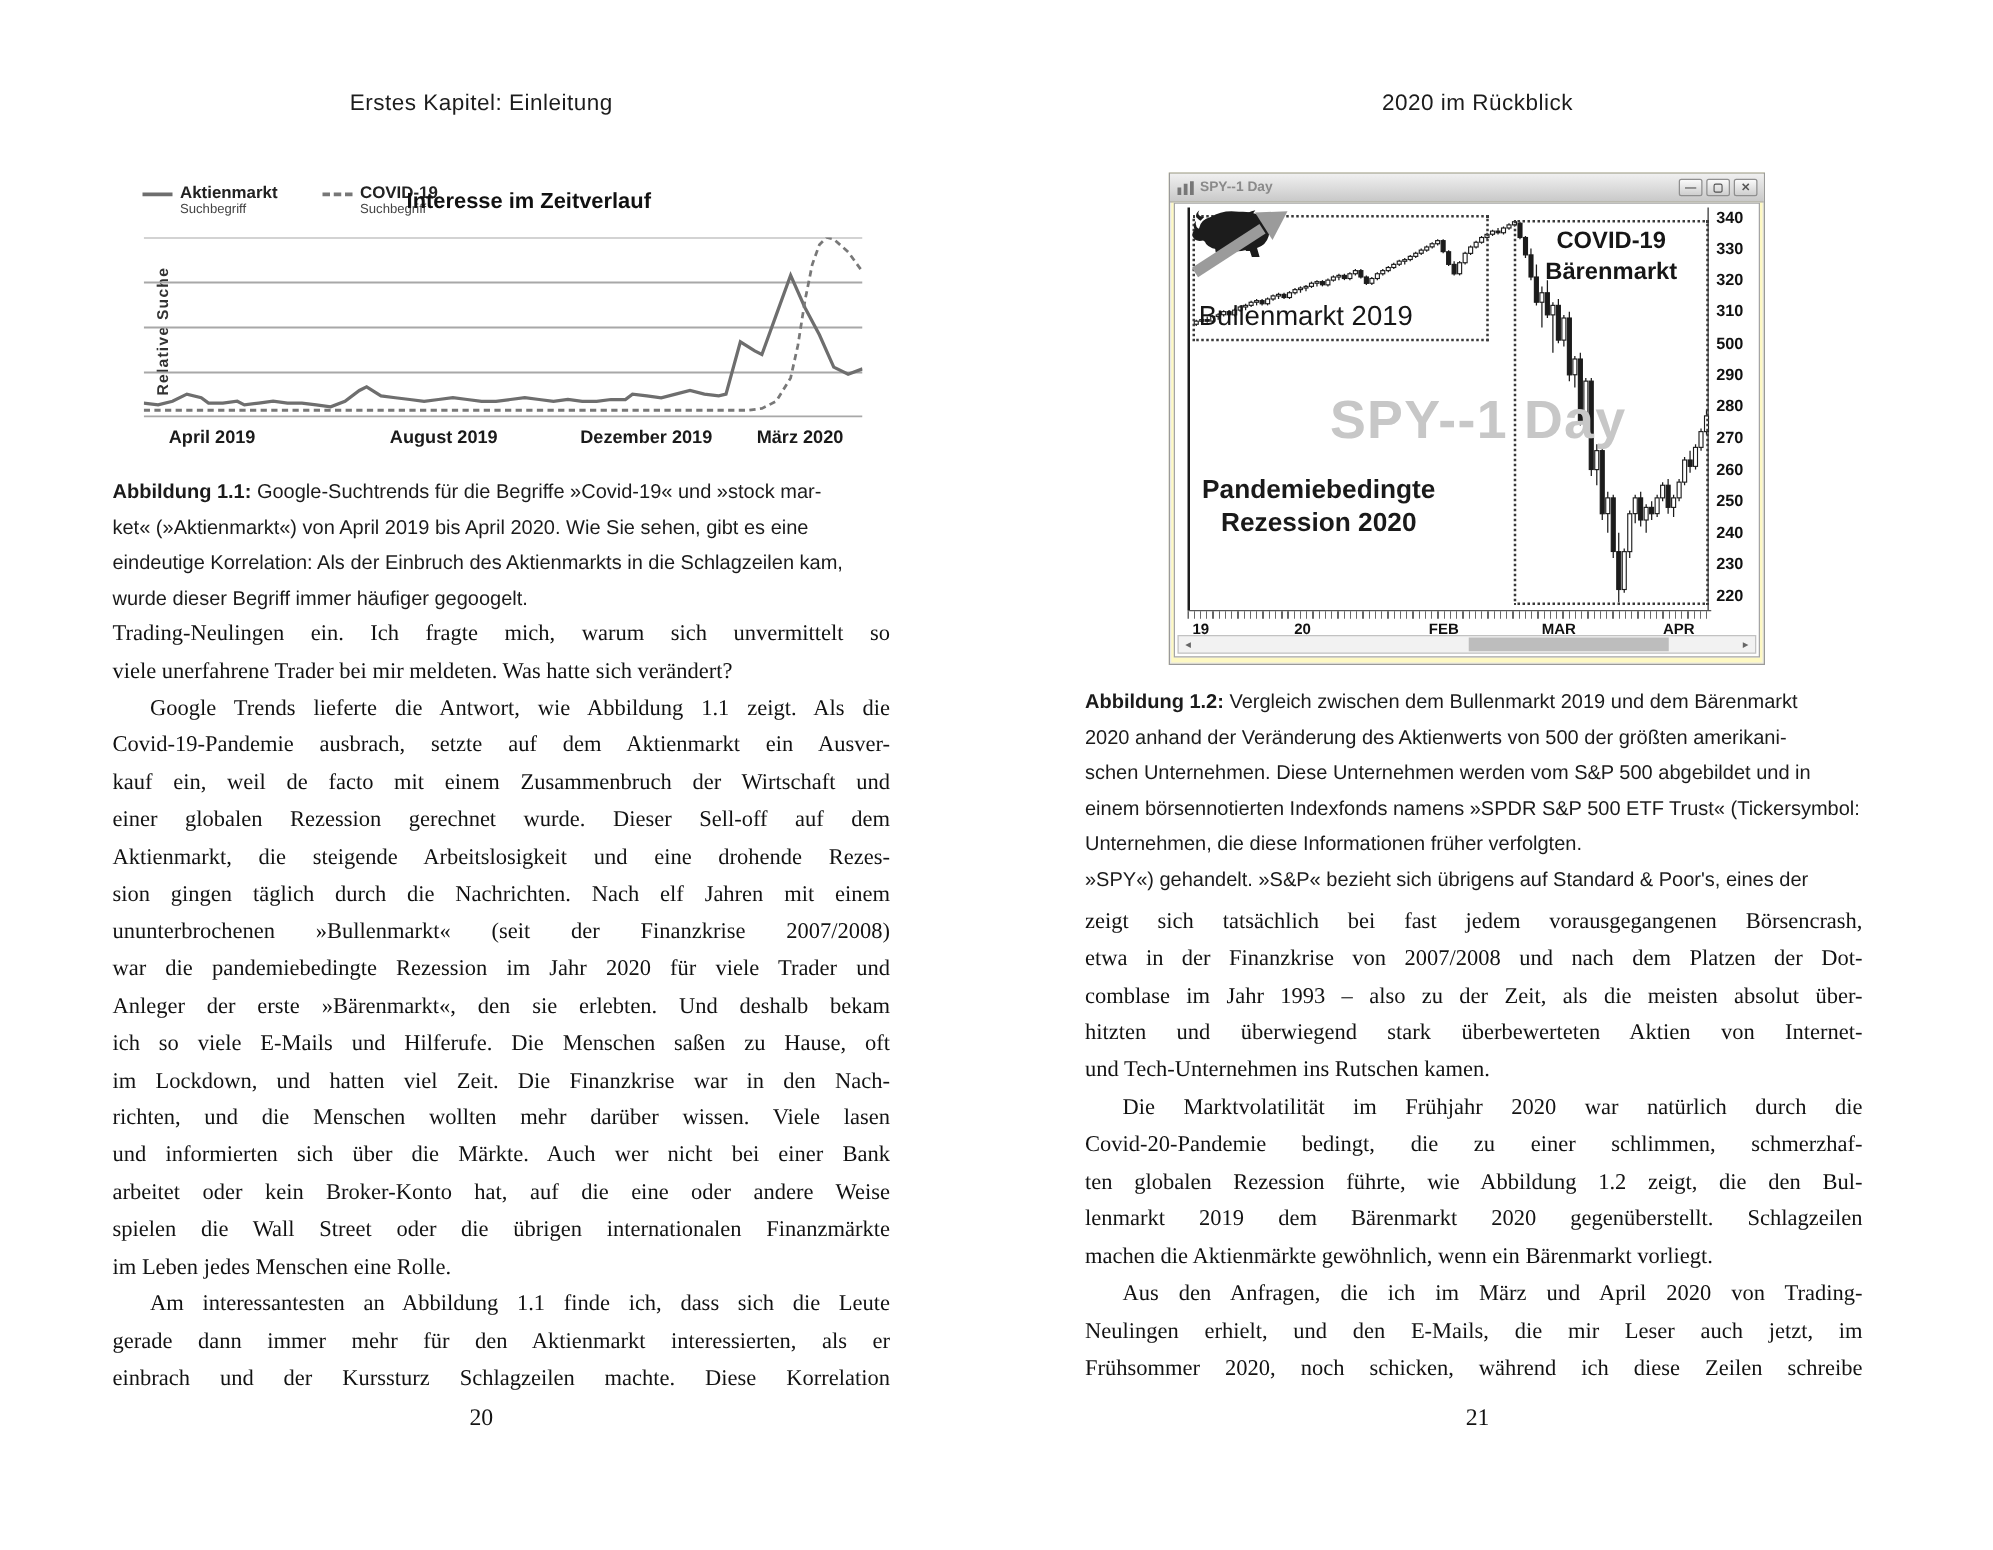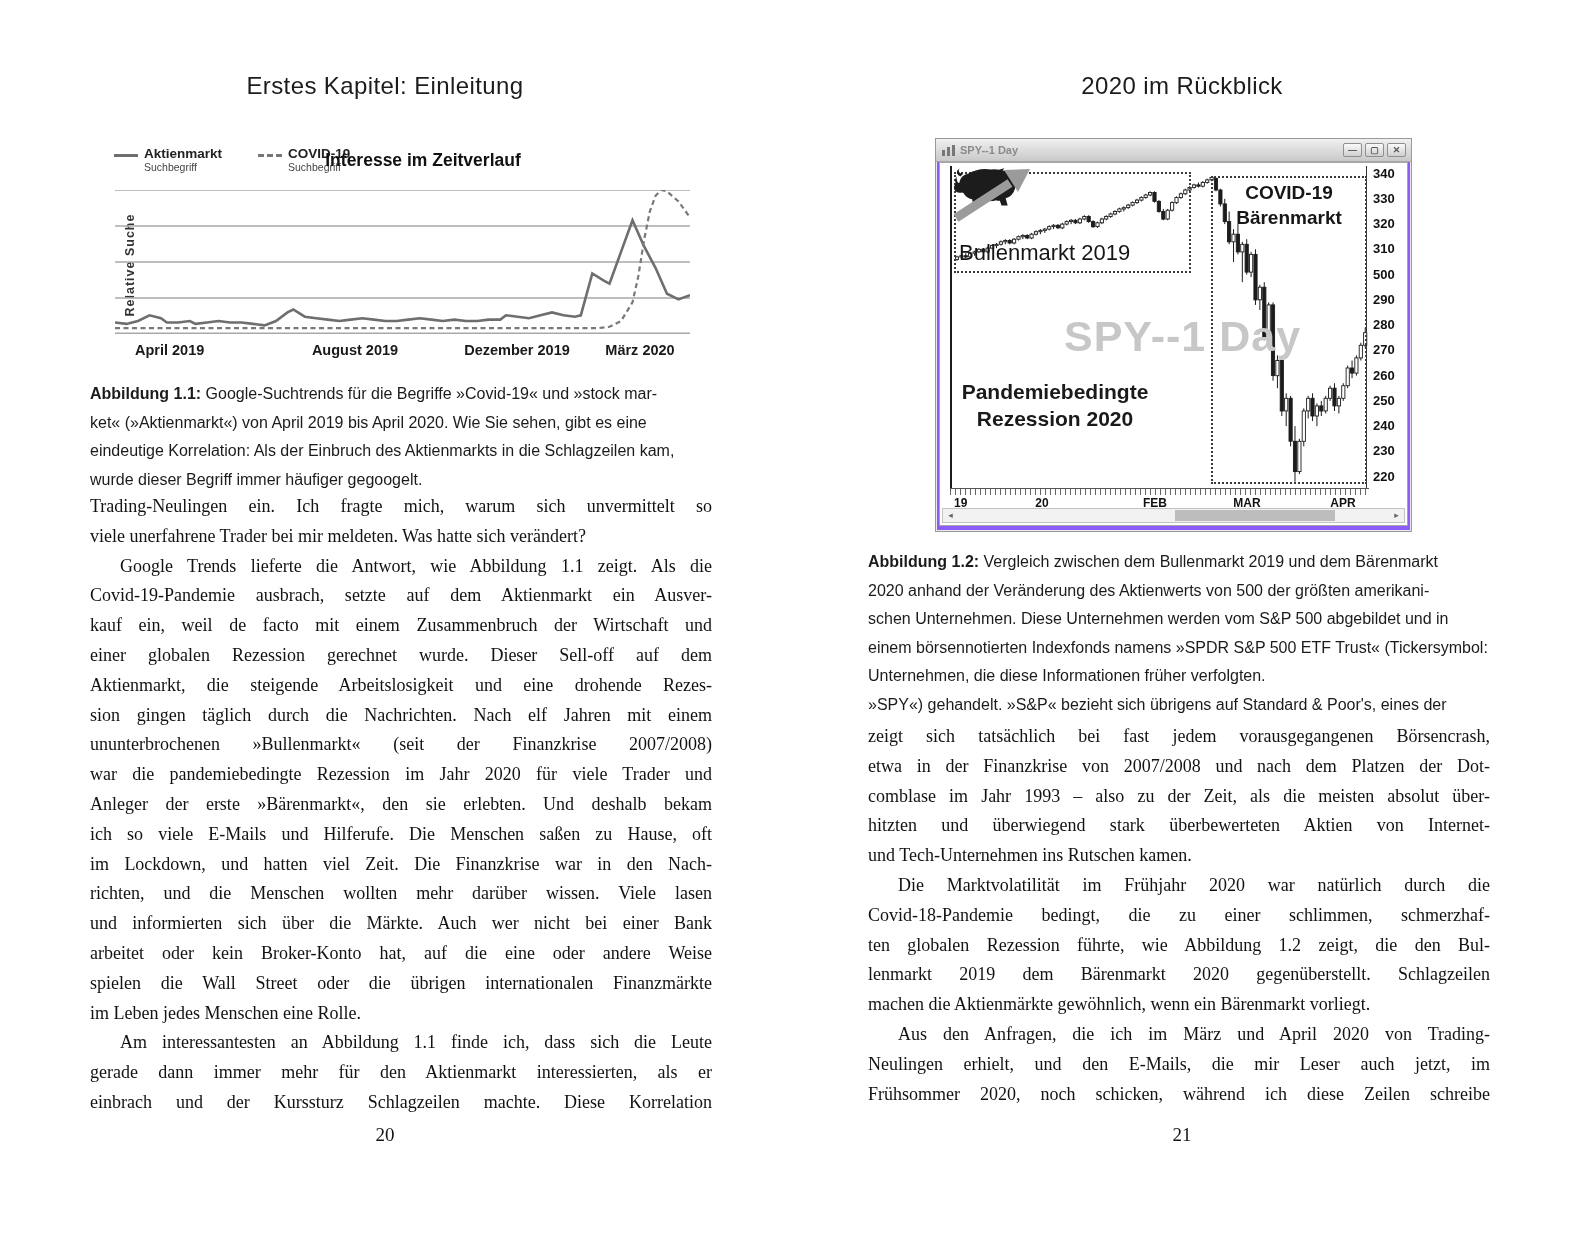--- a/index.html
+++ b/index.html
@@ -3,21 +3,21 @@
 <meta charset="utf-8">
 <style>
   * { margin:0; padding:0; box-sizing:border-box; }
   html,body { background:#ffffff; }
   body { width:1594px; height:1240px; font-family:"Liberation Serif", serif; color:#141414; }
   .spread { position:relative; width:1594px; height:1240px; background:#fff; overflow:hidden; }
   .page { position:absolute; top:0; width:797px; height:1240px; }
   #pageL { left:0; } #pageR { left:797px; }
 
   .running-header { position:absolute; top:72px; left:70px; width:630px; text-align:center;
-    font-family:"Liberation Sans", sans-serif; font-size:24px; letter-spacing:.4px; color:#1c1c1c; }
+    font-family:"Liberation Sans", sans-serif; font-size:18px; letter-spacing:.4px; color:#1c1c1c; }
 
   
   .fig1 { position:absolute; left:100px; top:140px; width:600px; height:232px;
     font-family:"Liberation Sans", sans-serif; }
   .legend { position:absolute; left:14px; top:6px; display:flex; gap:36px; }
   .lg-item { display:flex; align-items:flex-start; gap:6px; }
   .lg-swatch { width:24px; height:0; border-top:3px solid #6e6e6e; margin-top:8px; }
   .lg-swatch.dashed { border-top:3px dashed #777; }
   .lg-name { font-size:13.5px; font-weight:bold; color:#222; line-height:15px; }
   .lg-sub { font-size:10.5px; color:#444; }
@@ -37,21 +37,21 @@
   .caption b { font-weight:bold; }
   .caption .ln { }
   .bodytext { position:absolute; font-size:18px; line-height:29.8px; color:#121212; }
   .bline { text-align:justify; text-align-last:justify; white-space:nowrap; }
   .bline.rag { text-align-last:left; }
   .bline.ind { text-indent:30px; }
   .pagenum { position:absolute; top:1124px; left:70px; width:630px; text-align:center; font-size:19px; }
 
   
   .win { position:absolute; left:138px; top:138px; width:477px; height:394px;
-    background:#8b5cf6; border:1px solid #9a9a9a; box-shadow:0 0 0 1px #eaeaea inset;
+    background:#fef9c3; border:1px solid #9a9a9a; box-shadow:0 0 0 1px #eaeaea inset;
     font-family:"Liberation Sans", sans-serif; }
   .titlebar { height:23px; display:flex; align-items:center; padding:0 5px; gap:4px;
     background:linear-gradient(#f0f0f0,#c9c9c9); border-bottom:1px solid #a8a8a8; }
   .app-icon { width:15px; height:13px; flex:0 0 auto; }
   .wtitle { font-size:11px; color:#8a8a8a; font-weight:bold; flex:1 1 auto; }
   .wbtns { display:flex; gap:3px; }
   .wbtn { width:19px; height:14px; background:linear-gradient(#fafafa,#cfcfcf); border:1px solid #8f8f8f;
     border-radius:2px; font-size:9px; line-height:12px; text-align:center; color:#555; font-weight:bold; }
   .winbody { position:relative; margin:0 3px 3px 3px; height:364px; background:#fff; border:1px solid #a5a5a5; }
   .plot2 { position:absolute; left:10px; top:3px; width:417px; height:322px;
@@ -440,21 +440,21 @@
         </div>
     </div>
 
     <div class="bodytext" style="left:71px; top:722px; width:622px;">
         <div class="bline">zeigt sich tatsächlich bei fast jedem vorausgegangenen Börsencrash,</div>
         <div class="bline">etwa in der Finanzkrise von 2007/2008 und nach dem Platzen der Dot-</div>
         <div class="bline">comblase im Jahr 1993 – also zu der Zeit, als die meisten absolut über-</div>
         <div class="bline">hitzten und überwiegend stark überbewerteten Aktien von Internet-</div>
         <div class="bline rag">und Tech-Unternehmen ins Rutschen kamen.</div>
         <div class="bline ind">Die Marktvolatilität im Frühjahr 2020 war natürlich durch die</div>
-        <div class="bline">Covid-18-Pandemie bedingt, die zu einer schlimmen, schmerzhaf-</div>
+        <div class="bline">Covid-20-Pandemie bedingt, die zu einer schlimmen, schmerzhaf-</div>
         <div class="bline">ten globalen Rezession führte, wie Abbildung 1.2 zeigt, die den Bul-</div>
         <div class="bline">lenmarkt 2019 dem Bärenmarkt 2020 gegenüberstellt. Schlagzeilen</div>
         <div class="bline rag">machen die Aktienmärkte gewöhnlich, wenn ein Bärenmarkt vorliegt.</div>
         <div class="bline ind">Aus den Anfragen, die ich im März und April 2020 von Trading-</div>
         <div class="bline">Neulingen erhielt, und den E-Mails, die mir Leser auch jetzt, im</div>
         <div class="bline">Frühsommer 2020, noch schicken, während ich diese Zeilen schreibe</div>
       </div>
 
     <div class="pagenum">21</div>
   </div>

